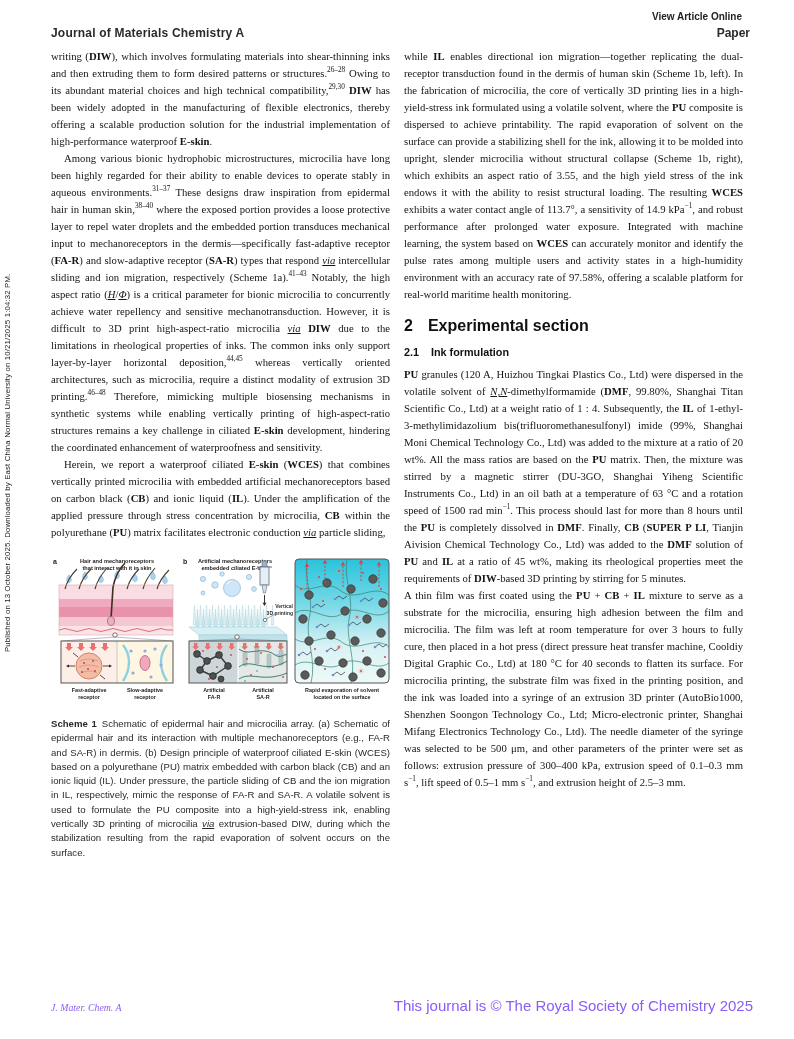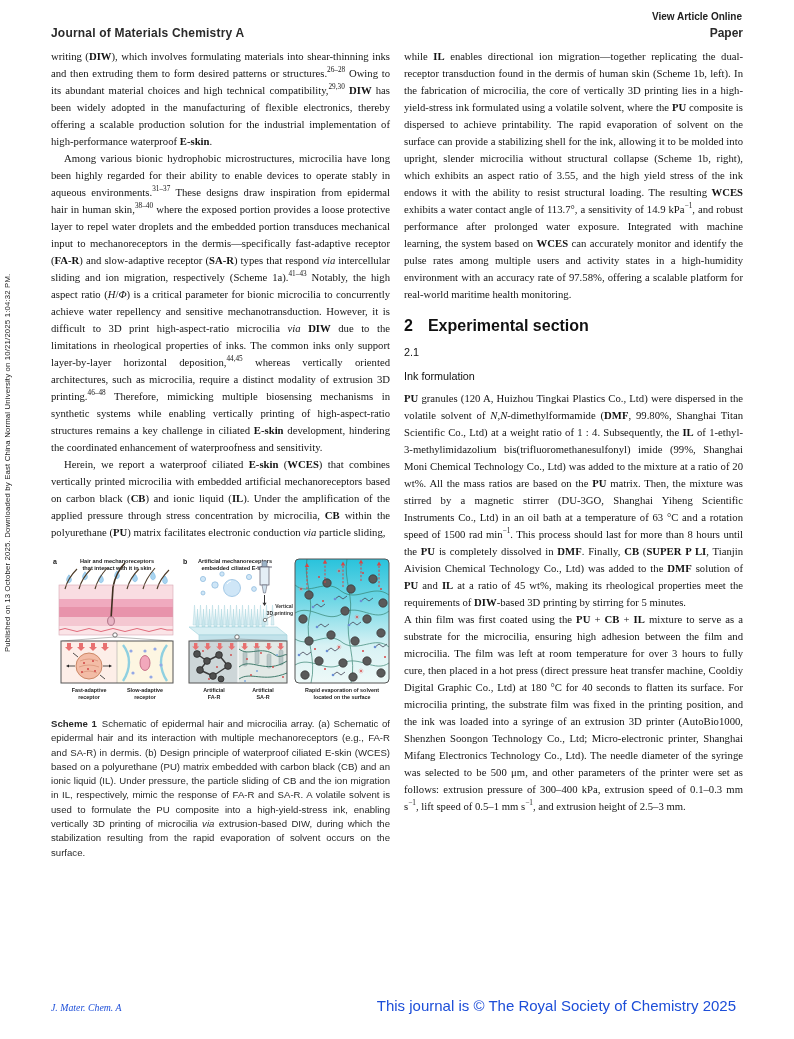--- a/index.html
+++ b/index.html
@@ -2,55 +2,55 @@
 <html><head>
 <meta charset="utf-8">
 <style>
   html,body{margin:0;padding:0;}
   body{width:794px;height:1039px;position:relative;background:#ffffff;
        font-family:"Liberation Serif",serif;color:#1c1c1c;overflow:hidden;}
   .page{position:absolute;inset:0;}
 
   .view-online{position:absolute;top:11px;right:52px;
        font-family:"Liberation Sans",sans-serif;font-size:10px;font-weight:bold;color:#222;}
-  .header{position:absolute;left:51px;right:51px;top:26px;display:flex;
+  .header{position:absolute;left:51px;right:44px;top:26px;display:flex;
        justify-content:space-between;align-items:baseline;
        font-family:"Liberation Sans",sans-serif;font-weight:bold;color:#2b2b2b;}
   .header .journal{font-size:12px;letter-spacing:0.2px;}
   .header .ptype{font-size:12px;}
 
   .sidebar{position:absolute;left:3px;top:288px;height:364px;
        writing-mode:vertical-rl;transform:rotate(180deg);
        font-family:"Liberation Sans",sans-serif;font-size:7.8px;color:#1a1a1a;
        white-space:nowrap;letter-spacing:0.15px;}
 
   .col{position:absolute;top:48px;width:339px;}
   .col-left{left:51px;}
   .col-right{left:404px;}
 
   p.body{margin:0;font-size:10.7px;line-height:17px;text-align:justify;
        text-justify:inter-word;color:#141414;}
   p.body.indent{text-indent:13px;}
   sup{font-size:68%;line-height:0;vertical-align:super;}
-  em{font-style:italic;}
+  em{font-style:italic;text-decoration:underline;}
   b{font-weight:bold;}
 
   .sec-h{display:flex;gap:15px;margin:14px 0 11px 0;
        font-family:"Liberation Sans",sans-serif;font-size:16px;font-weight:bold;color:#111;}
   .sub-h{display:flex;gap:12px;margin:0 0 8px 0;
-       font-family:"Liberation Sans",sans-serif;font-size:10.8px;font-weight:normal;color:#111;flex-direction:column;}
+       font-family:"Liberation Sans",sans-serif;font-size:10.8px;font-weight:bold;color:#111;}
   .sub-h.later{margin-top:15px;}
 
   .scheme-figure{margin-top:14px;}
   .caption{margin:8px 0 0 0;font-family:"Liberation Sans",sans-serif;
        font-size:9.6px;line-height:14.3px;color:#2a2a2a;text-align:justify;}
   .caption b{margin-right:5px;}
 
-  .footer{position:absolute;left:51px;right:58px;top:997px;display:flex;
-       justify-content:space-between;align-items:baseline;color:#1d4ed8;}
+  .footer{position:absolute;left:51px;right:41px;top:997px;display:flex;
+       justify-content:space-between;align-items:baseline;color:#8b5cf6;}
   .footer .jref{font-style:italic;font-size:9.8px;font-family:"Liberation Serif",serif;}
   .footer .cright{font-family:"Liberation Sans",sans-serif;font-size:15px;}
 
   .ft{font-family:"Liberation Sans",sans-serif;font-weight:bold;fill:#222;}
   .fs{font-family:"Liberation Sans",sans-serif;fill:#333;}
 </style>
 </head>
 <body>
 
 <div class="page">

